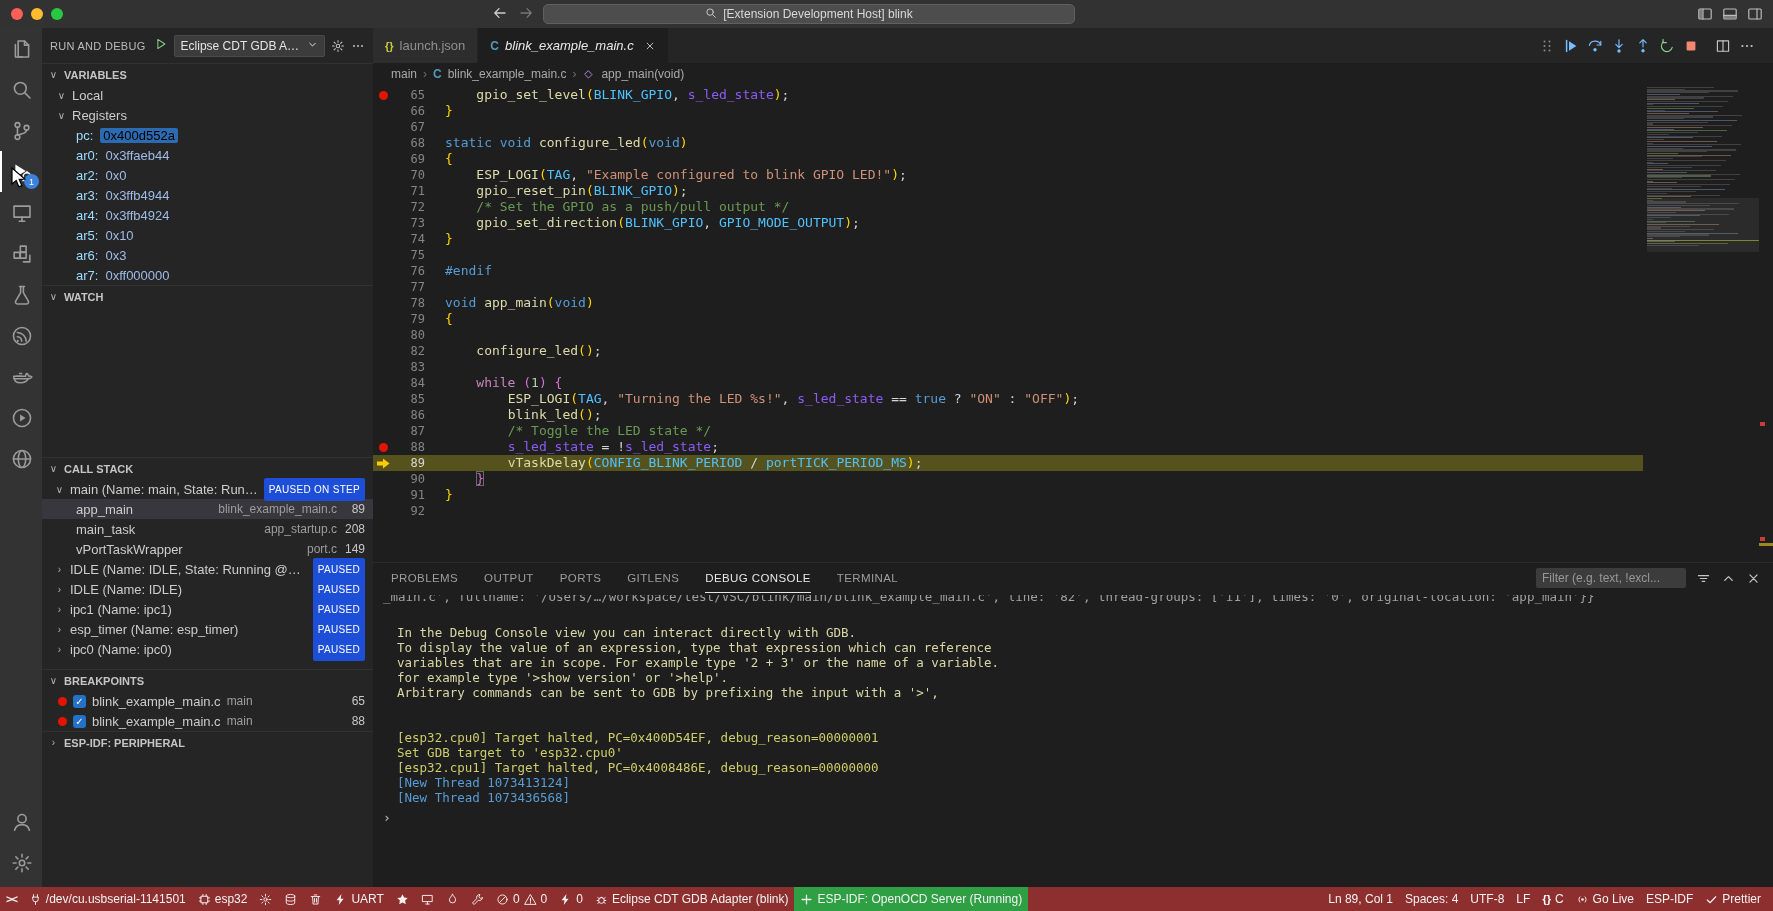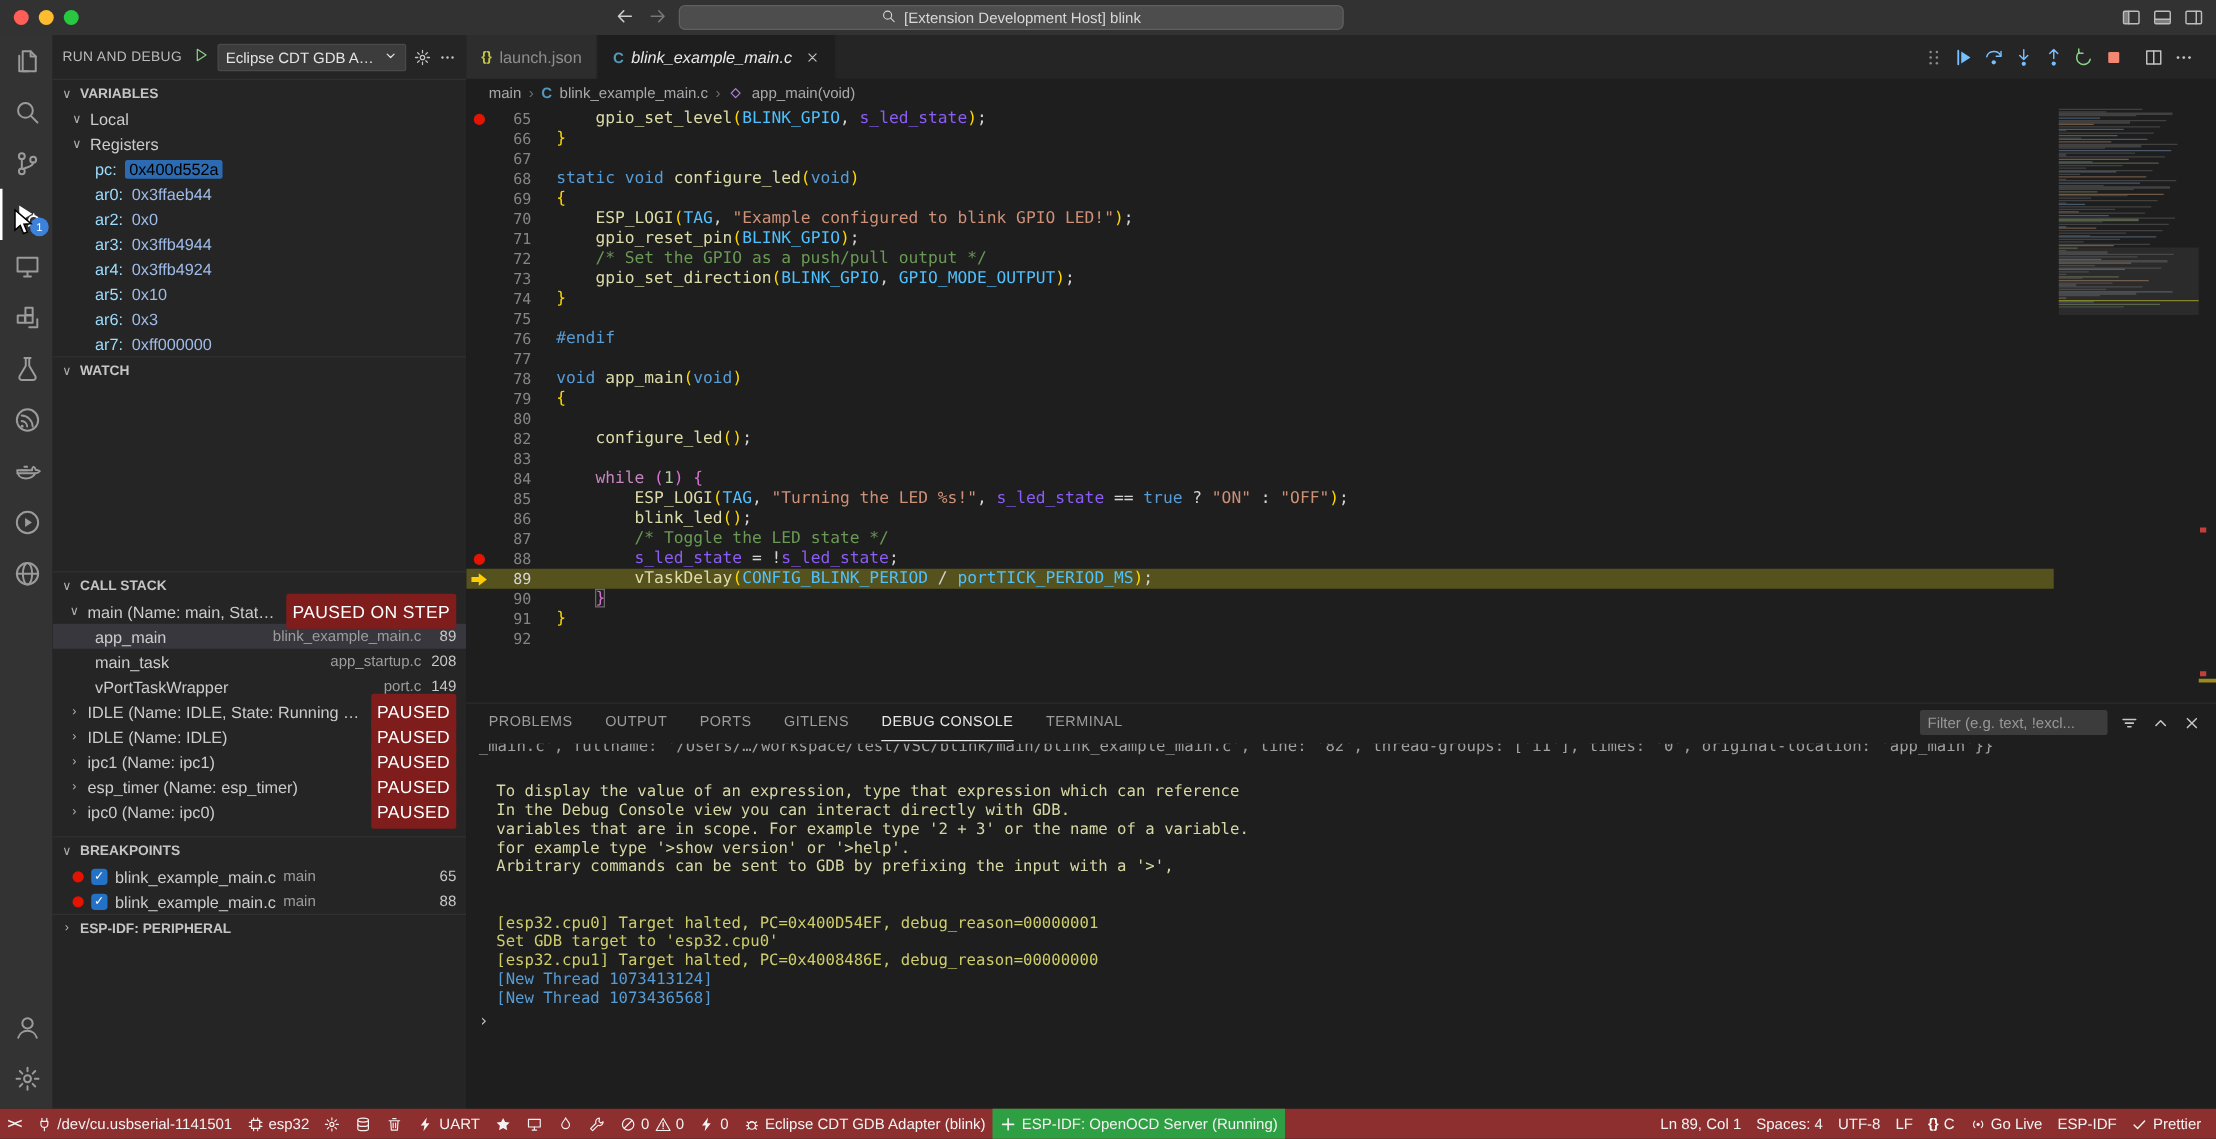--- a/index.html
+++ b/index.html
@@ -39,21 +39,21 @@
   .tw{font-size:10px;color:#b0b0b0;width:11px;text-align:center;font-weight:normal}
   .sec-body{flex:none}
   .group-row{height:20px;display:flex;align-items:center;gap:5px;padding-left:14px;color:#ccc}
   .reg-row{height:20px;display:flex;align-items:center;padding-left:34px}
   .reg-name{color:#9cdcfe;margin-right:7px}
   .reg-value{color:#9fbce8}
   .reg-value.sel{background:var(--selection-blue,#2c6bb2);color:#000000;padding:0 3px;border-radius:2px}
   .watch-body{height:150px}
   .cs-thread,.thread-row{height:20px;display:flex;align-items:center;gap:5px;padding:0 8px 0 12px;color:#ccc}
   .cs-label{flex:1;white-space:nowrap;overflow:hidden;text-overflow:ellipsis}
-  .badge{background:#7f1d1d;color:#fff;font-size:14px;padding:6px 5px;border-radius:2px;white-space:nowrap;letter-spacing:.3px;font-weight:normal}
+  .badge{background:#1d4ed8;color:#fff;font-size:10px;padding:6px 5px;border-radius:2px;white-space:nowrap;letter-spacing:.3px;font-weight:normal}
   .cs-row{height:20px;display:flex;align-items:center;padding:0 8px 0 34px;color:#ccc}
   .cs-row .file{margin-left:auto;color:#9d9d9d;font-size:12px}
   .cs-row .line{color:#c8c8c8;font-size:12px;margin-left:8px;min-width:20px;text-align:right}
   .cs-row.selected{background:#37373d}
   .cs-margin{margin-bottom:10px}
   .bp-row{height:20px;display:flex;align-items:center;gap:6px;padding:0 8px 0 16px}
   .bp-dot-s{width:9px;height:9px;border-radius:50%;background:var(--breakpoint-red,#e51400);flex:none}
   .bp-check{width:13px;height:13px;border-radius:3px;background:#2472c8;color:#fff;font-size:10px;line-height:13px;
     display:flex;align-items:center;justify-content:center;flex:none}
   .bp-file{color:#ccc}
@@ -685,22 +685,22 @@
               <svg class="icon" data-name="close-icon" width="15" height="15" viewBox="0 0 16 16" fill="none" stroke="currentColor" stroke-width="1.15" stroke-linecap="round" stroke-linejoin="round">
                 <path d="M4.2 4.2l7.6 7.6M11.8 4.2l-7.6 7.6" stroke-width="1.3"></path>
               </svg>
             </span>
         </div>
       </div>
       <div class="console" data-name="debug-console">
         <div data-name="console-lines">
             <div class="cl cl-clip" data-name="console-line"><span>_main.c', fullname: '/Users/…/workspace/test/VSC/blink/main/blink_example_main.c', line: '82', thread-groups: ['i1'], times: '0', original-location: 'app_main'}}</span></div>
             <div class="cl cl-plain" data-name="console-line"></div>
+            <div class="cl cl-intro" data-name="console-line">In the Debug Console view you can interact directly with GDB.</div>
             <div class="cl cl-intro" data-name="console-line">To display the value of an expression, type that expression which can reference</div>
-            <div class="cl cl-intro" data-name="console-line">In the Debug Console view you can interact directly with GDB.</div>
             <div class="cl cl-intro" data-name="console-line">variables that are in scope. For example type '2 + 3' or the name of a variable.</div>
             <div class="cl cl-intro" data-name="console-line">for example type '&gt;show version' or '&gt;help'.</div>
             <div class="cl cl-intro" data-name="console-line">Arbitrary commands can be sent to GDB by prefixing the input with a '&gt;',</div>
             <div class="cl cl-plain" data-name="console-line"></div>
             <div class="cl cl-plain" data-name="console-line"></div>
             <div class="cl cl-warn" data-name="console-line">[esp32.cpu0] Target halted, PC=0x400D54EF, debug_reason=00000001</div>
             <div class="cl cl-warn" data-name="console-line">Set GDB target to 'esp32.cpu0'</div>
             <div class="cl cl-warn" data-name="console-line">[esp32.cpu1] Target halted, PC=0x4008486E, debug_reason=00000000</div>
             <div class="cl cl-info" data-name="console-line">[New Thread 1073413124]</div>
             <div class="cl cl-info" data-name="console-line">[New Thread 1073436568]</div>

